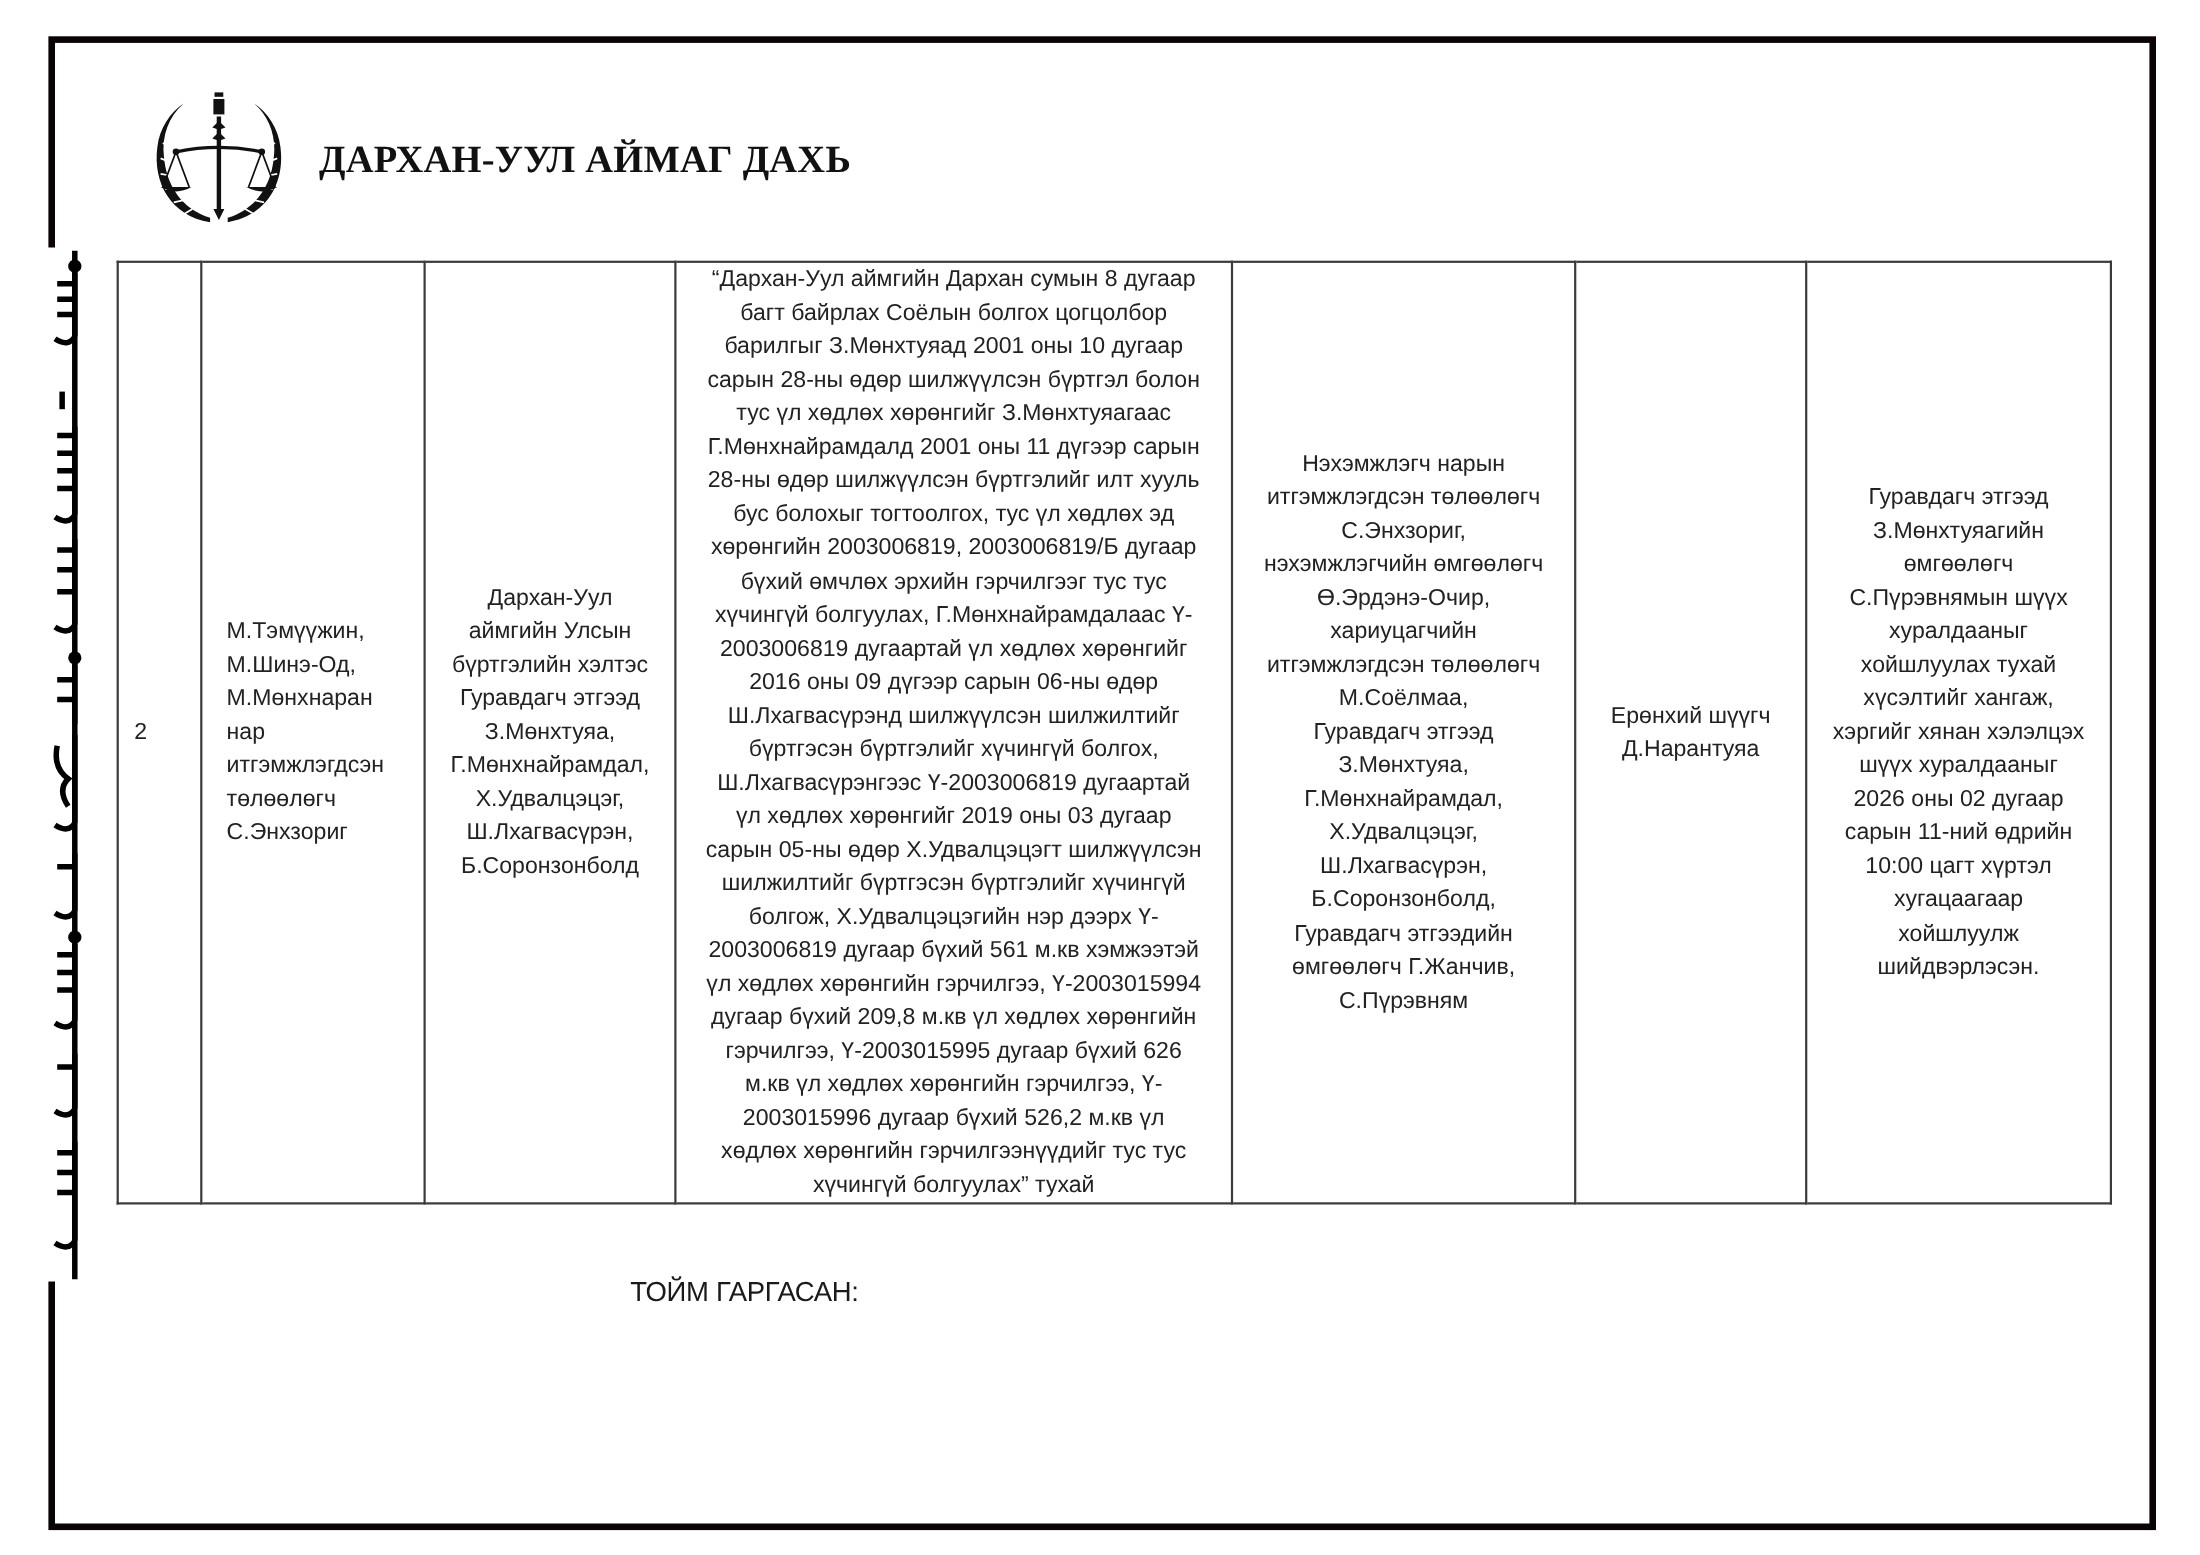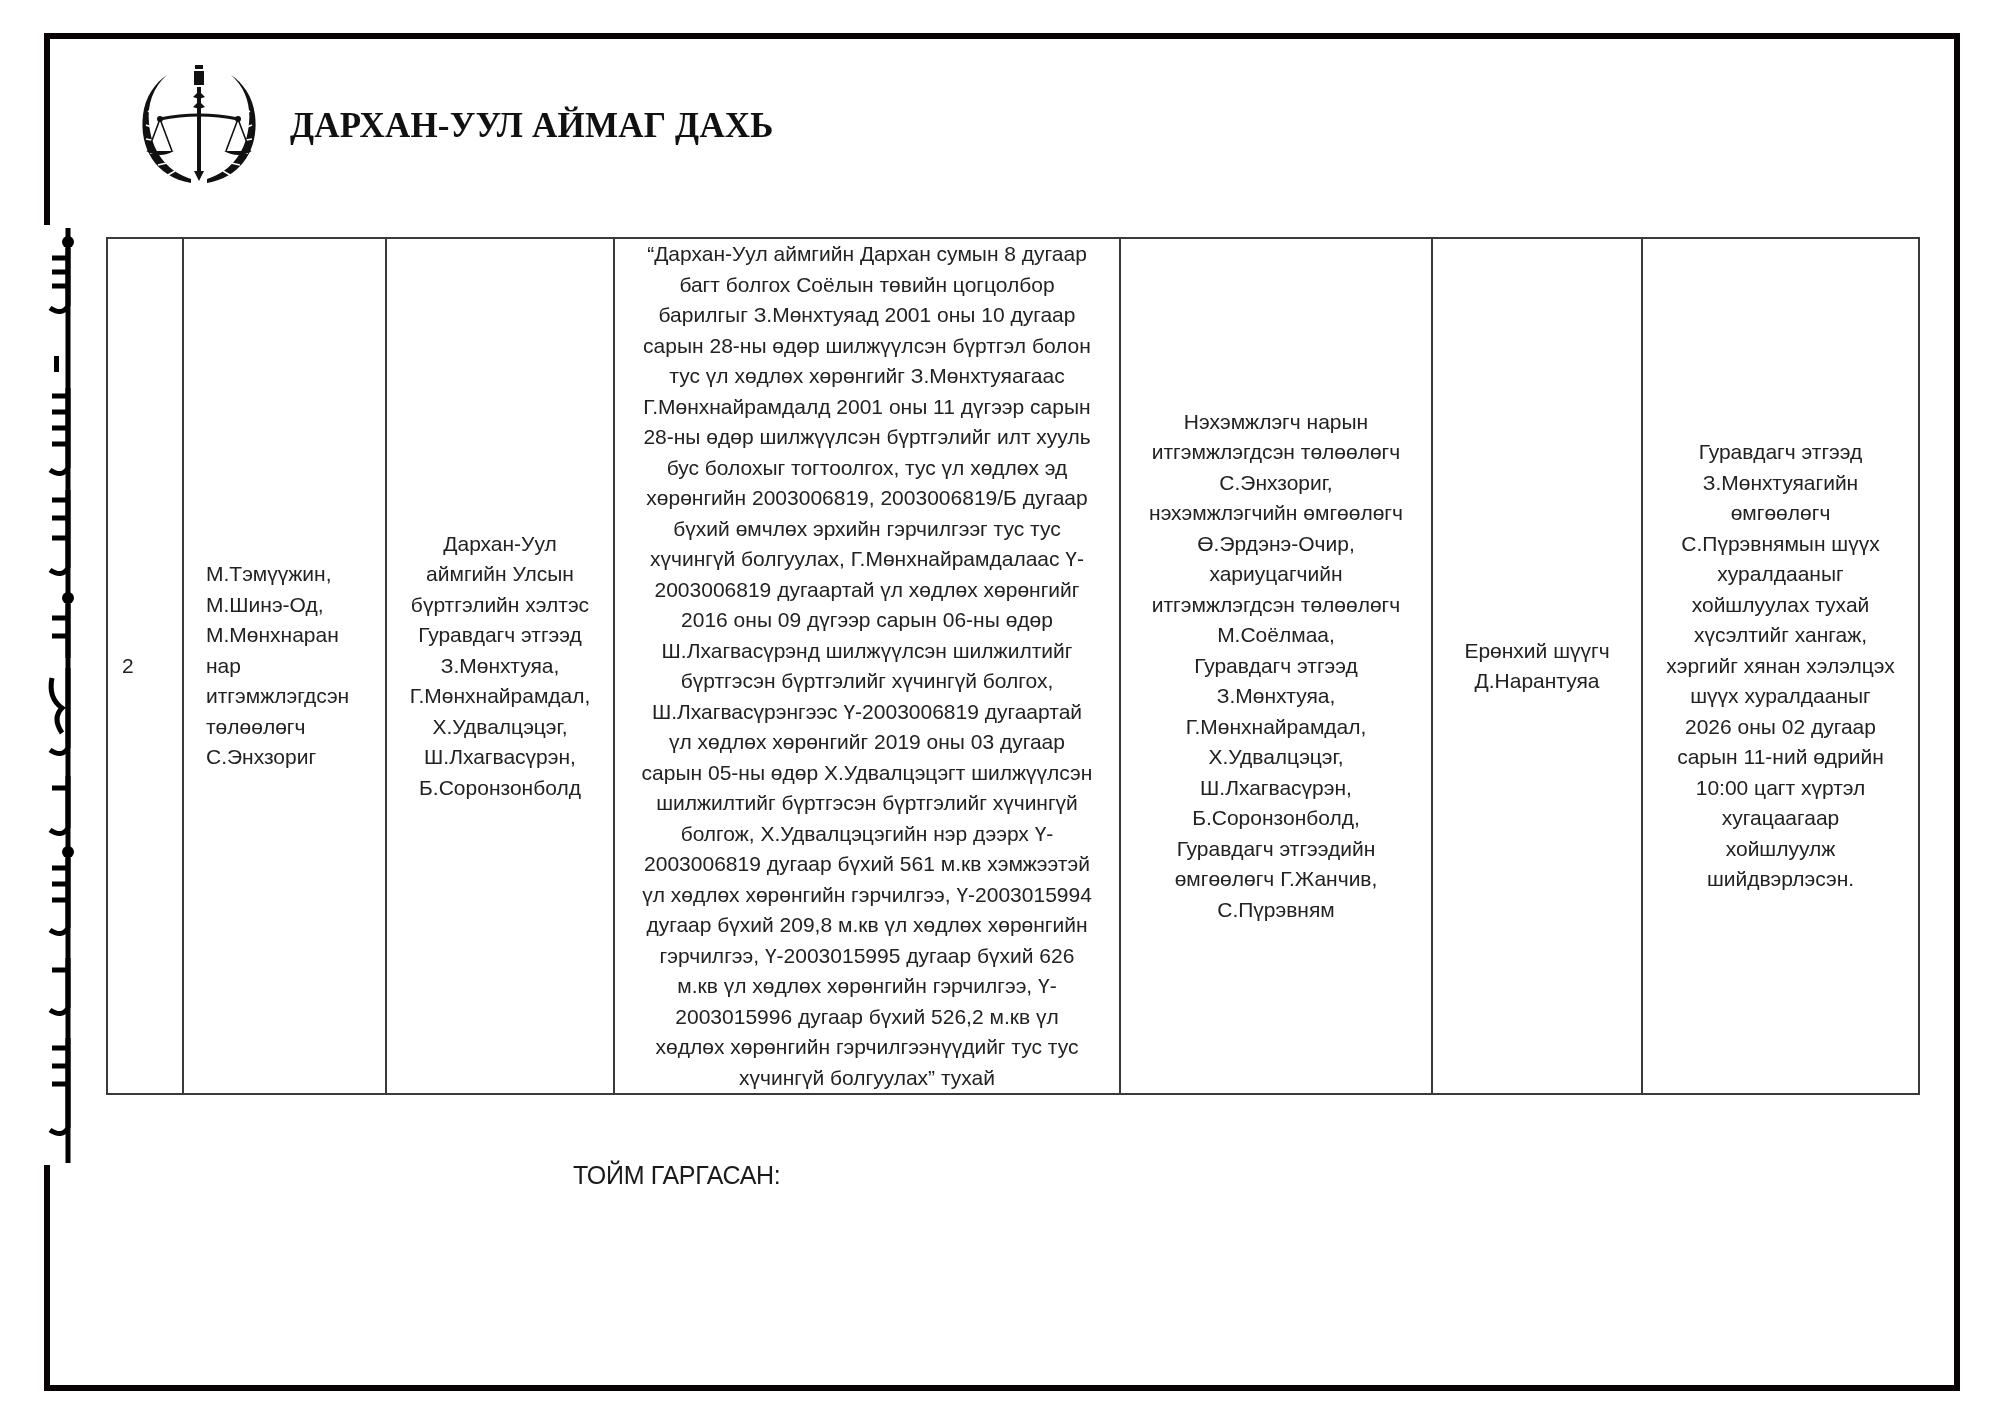--- a/index.html
+++ b/index.html
@@ -4,21 +4,21 @@
   <style>
     html, body { margin: 0; padding: 0; background: #ffffff; }
     body { width: 2000px; height: 1414px; position: relative; overflow: hidden; font-family: "Liberation Sans", sans-serif; color: #1a1a1a; }
 
     .frame { position: absolute; left: 44px; top: 33px; width: 1916px; height: 1358px; border: 6px solid #0a0305; box-sizing: border-box; }
     .frame-gap { position: absolute; left: 36px; top: 225px; width: 24px; height: 940px; background: #ffffff; }
 
     .mongol-script { position: absolute; left: 22px; top: 228px; width: 60px; height: 935px; }
     .mongol-script svg { width: 100%; height: 100%; }
 
-    .header { position: absolute; left: 138px; top: 61px; display: flex; align-items: center; }
+    .header { position: absolute; left: 138px; top: 80px; display: flex; align-items: center; }
     .emblem { width: 122px; height: 130px; }
     .org-title { margin-left: 30px; font-family: "Liberation Serif", serif; font-weight: bold; font-size: 35px; line-height: 38px; color: #111; letter-spacing: 0.2px; }
     .org-title div { white-space: nowrap; }
 
     table.case-table { position: absolute; left: 106px; top: 237px; width: 1812px; height: 852px; border-collapse: collapse; table-layout: fixed; }
     table.case-table td { border: 2px solid #3a3a3a; vertical-align: middle; text-align: center; font-size: 21px; line-height: 30.5px; padding: 0 4px; color: #222; }
     table.case-table td.num { text-align: left; padding-left: 14px; }
     table.case-table td.claim { vertical-align: top; padding-top: 0; border-radius: 20px; }
     .lines div { white-space: nowrap; }
 
@@ -138,21 +138,21 @@
         <div>З.Мөнхтуяа,</div>
         <div>Г.Мөнхнайрамдал,</div>
         <div>Х.Удвалцэцэг,</div>
         <div>Ш.Лхагвасүрэн,</div>
         <div>Б.Соронзонболд</div>
       </div>
     </td>
     <td class="claim">
       <div class="lines" id="claim-lines">
             <div>“Дархан-Уул аймгийн Дархан сумын 8 дугаар</div>
-            <div>багт болгох Соёлын төвийн цогцолбор</div>
+            <div>багт байрлах Соёлын болгох цогцолбор</div>
             <div>барилгыг З.Мөнхтуяад 2001 оны 10 дугаар</div>
             <div>сарын 28-ны өдөр шилжүүлсэн бүртгэл болон</div>
             <div>тус үл хөдлөх хөрөнгийг З.Мөнхтуяагаас</div>
             <div>Г.Мөнхнайрамдалд 2001 оны 11 дүгээр сарын</div>
             <div>28-ны өдөр шилжүүлсэн бүртгэлийг илт хууль</div>
             <div>бус болохыг тогтоолгох, тус үл хөдлөх эд</div>
             <div>хөрөнгийн 2003006819, 2003006819/Б дугаар</div>
             <div>бүхий өмчлөх эрхийн гэрчилгээг тус тус</div>
             <div>хүчингүй болгуулах, Г.Мөнхнайрамдалаас Ү-</div>
             <div>2003006819 дугаартай үл хөдлөх хөрөнгийг</div>

